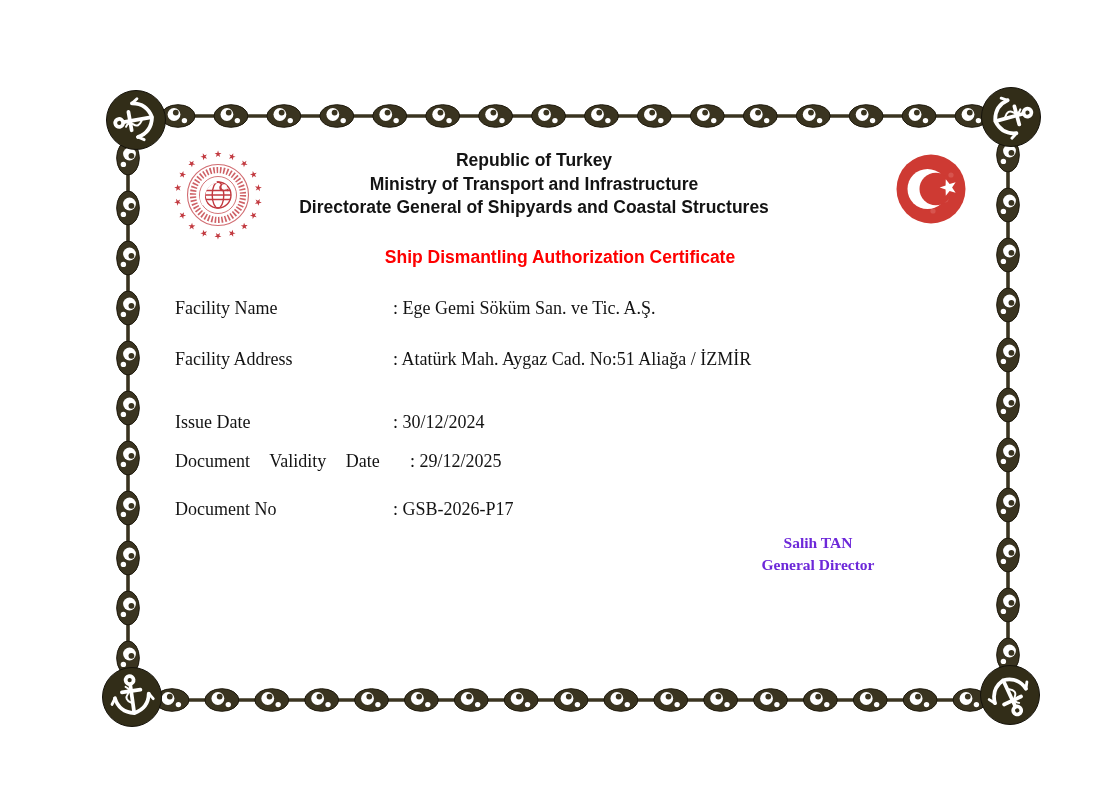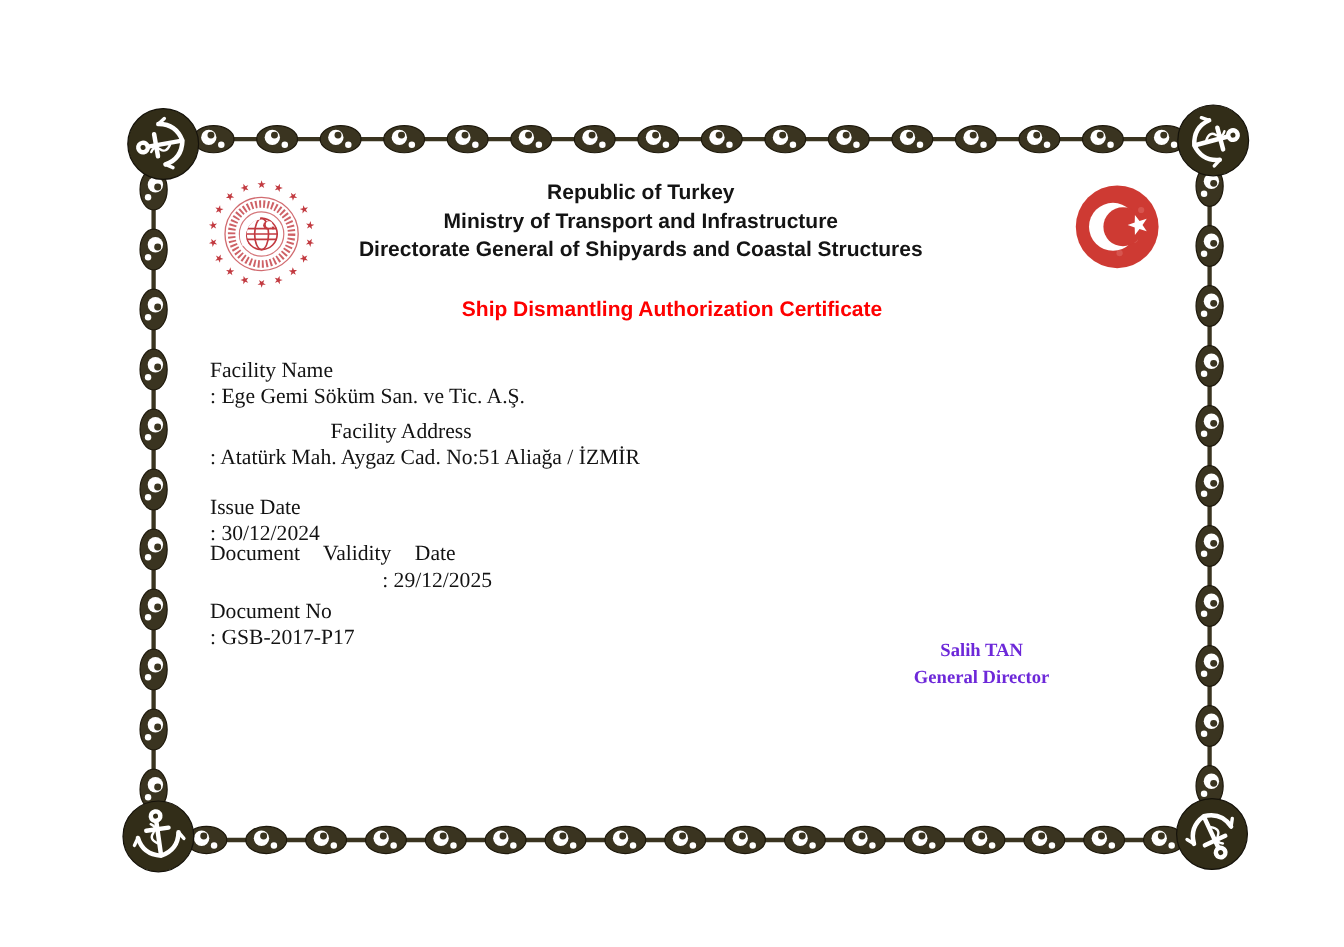--- a/index.html
+++ b/index.html
@@ -12,23 +12,23 @@
     position:absolute;left:0;top:149px;width:1068px;text-align:center;
     font-family:"Liberation Sans",sans-serif;font-weight:bold;
     font-size:17.5px;line-height:23.5px;color:#141414;
   }
   .cert-title{
     position:absolute;left:0;top:247px;width:1120px;text-align:center;
     font-family:"Liberation Sans",sans-serif;font-weight:bold;
     font-size:17.5px;color:#fe0000;
   }
   .fields{position:absolute;left:175px;top:0;width:720px;}
-  .row{position:absolute;display:flex;align-items:baseline;font-size:18px;line-height:22px;white-space:nowrap;flex-direction:column;}
+  .row{position:absolute;display:flex;align-items:baseline;font-size:18px;line-height:22px;white-space:nowrap;}
   .row:nth-of-type(1){top:297px;}
-  .row:nth-of-type(2){top:348px;text-align:right;}
+  .row:nth-of-type(2){top:348px;}
   .row:nth-of-type(3){top:399px;margin-top:12px;}
   .row:nth-of-type(4){top:450px;align-items:flex-end;}
   .row:nth-of-type(5){top:498px;}
   .row .label{min-width:218px;flex-shrink:0;}
   .row .label.wide{min-width:235px;word-spacing:15px;}
   .row .value{}
   .signature{
     position:absolute;left:733px;top:532px;width:170px;text-align:center;
     font-weight:bold;font-size:15.5px;line-height:21.5px;color:#6d28d9;
   }
@@ -206,21 +206,21 @@
     <div class="row">
       <span class="label">Issue Date</span>
       <span class="value">: 30/12/2024</span>
     </div>
     <div class="row">
       <span class="label wide">Document Validity Date</span>
       <span class="value">: 29/12/2025</span>
     </div>
     <div class="row">
       <span class="label">Document No</span>
-      <span class="value">: GSB-2017-P17</span>
+      <span class="value">: GSB-2026-P17</span>
     </div>
   </div>
 
   <div class="signature">
     <div>Salih TAN</div>
     <div>General Director</div>
   </div>
 
 </div>
 

